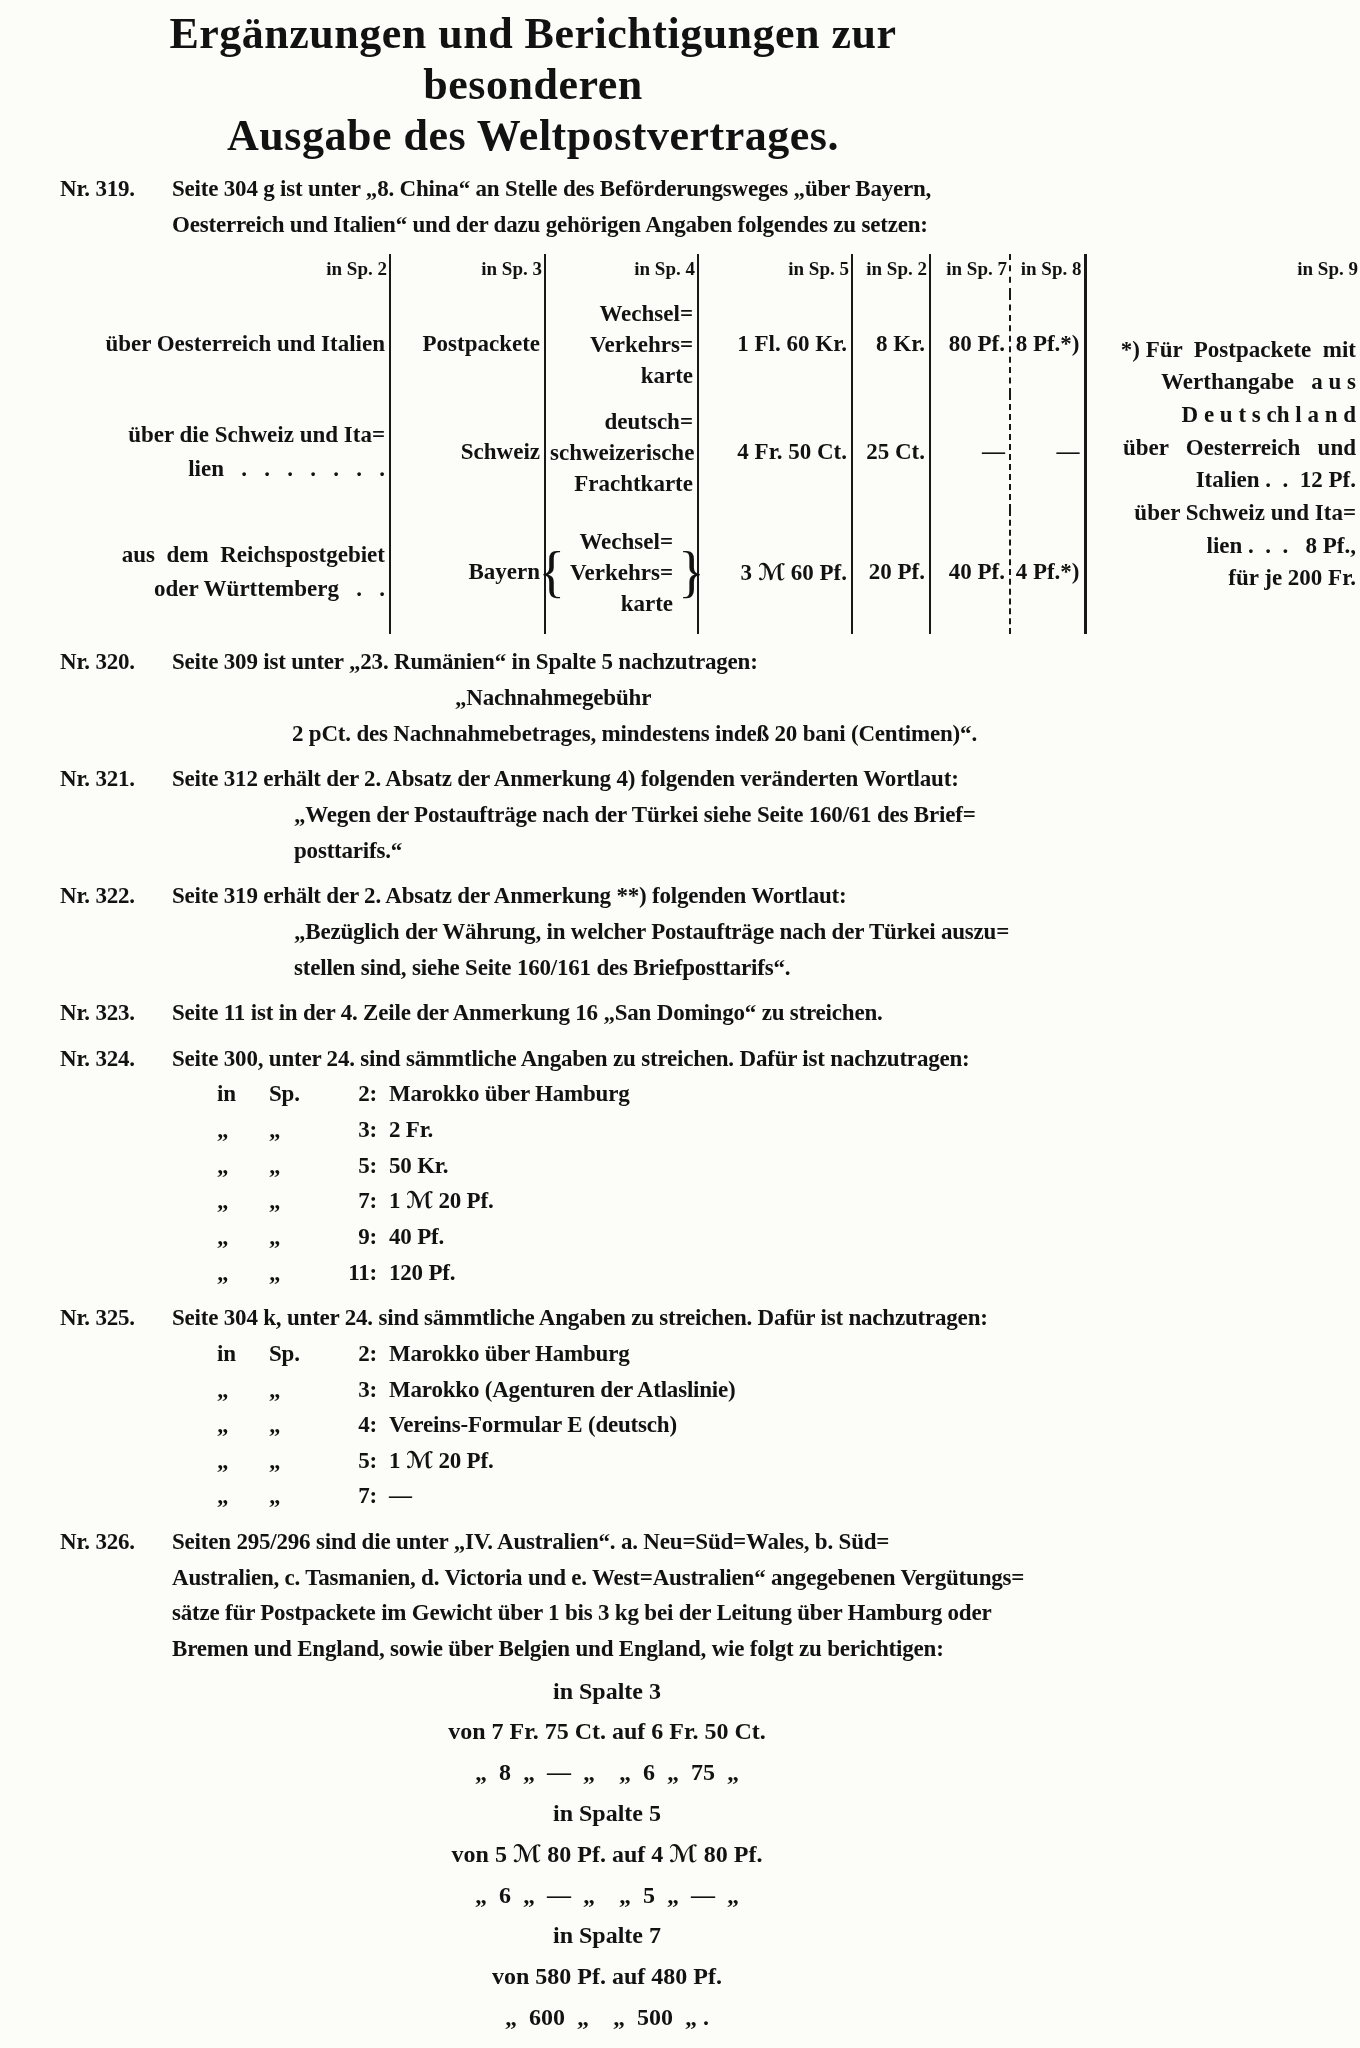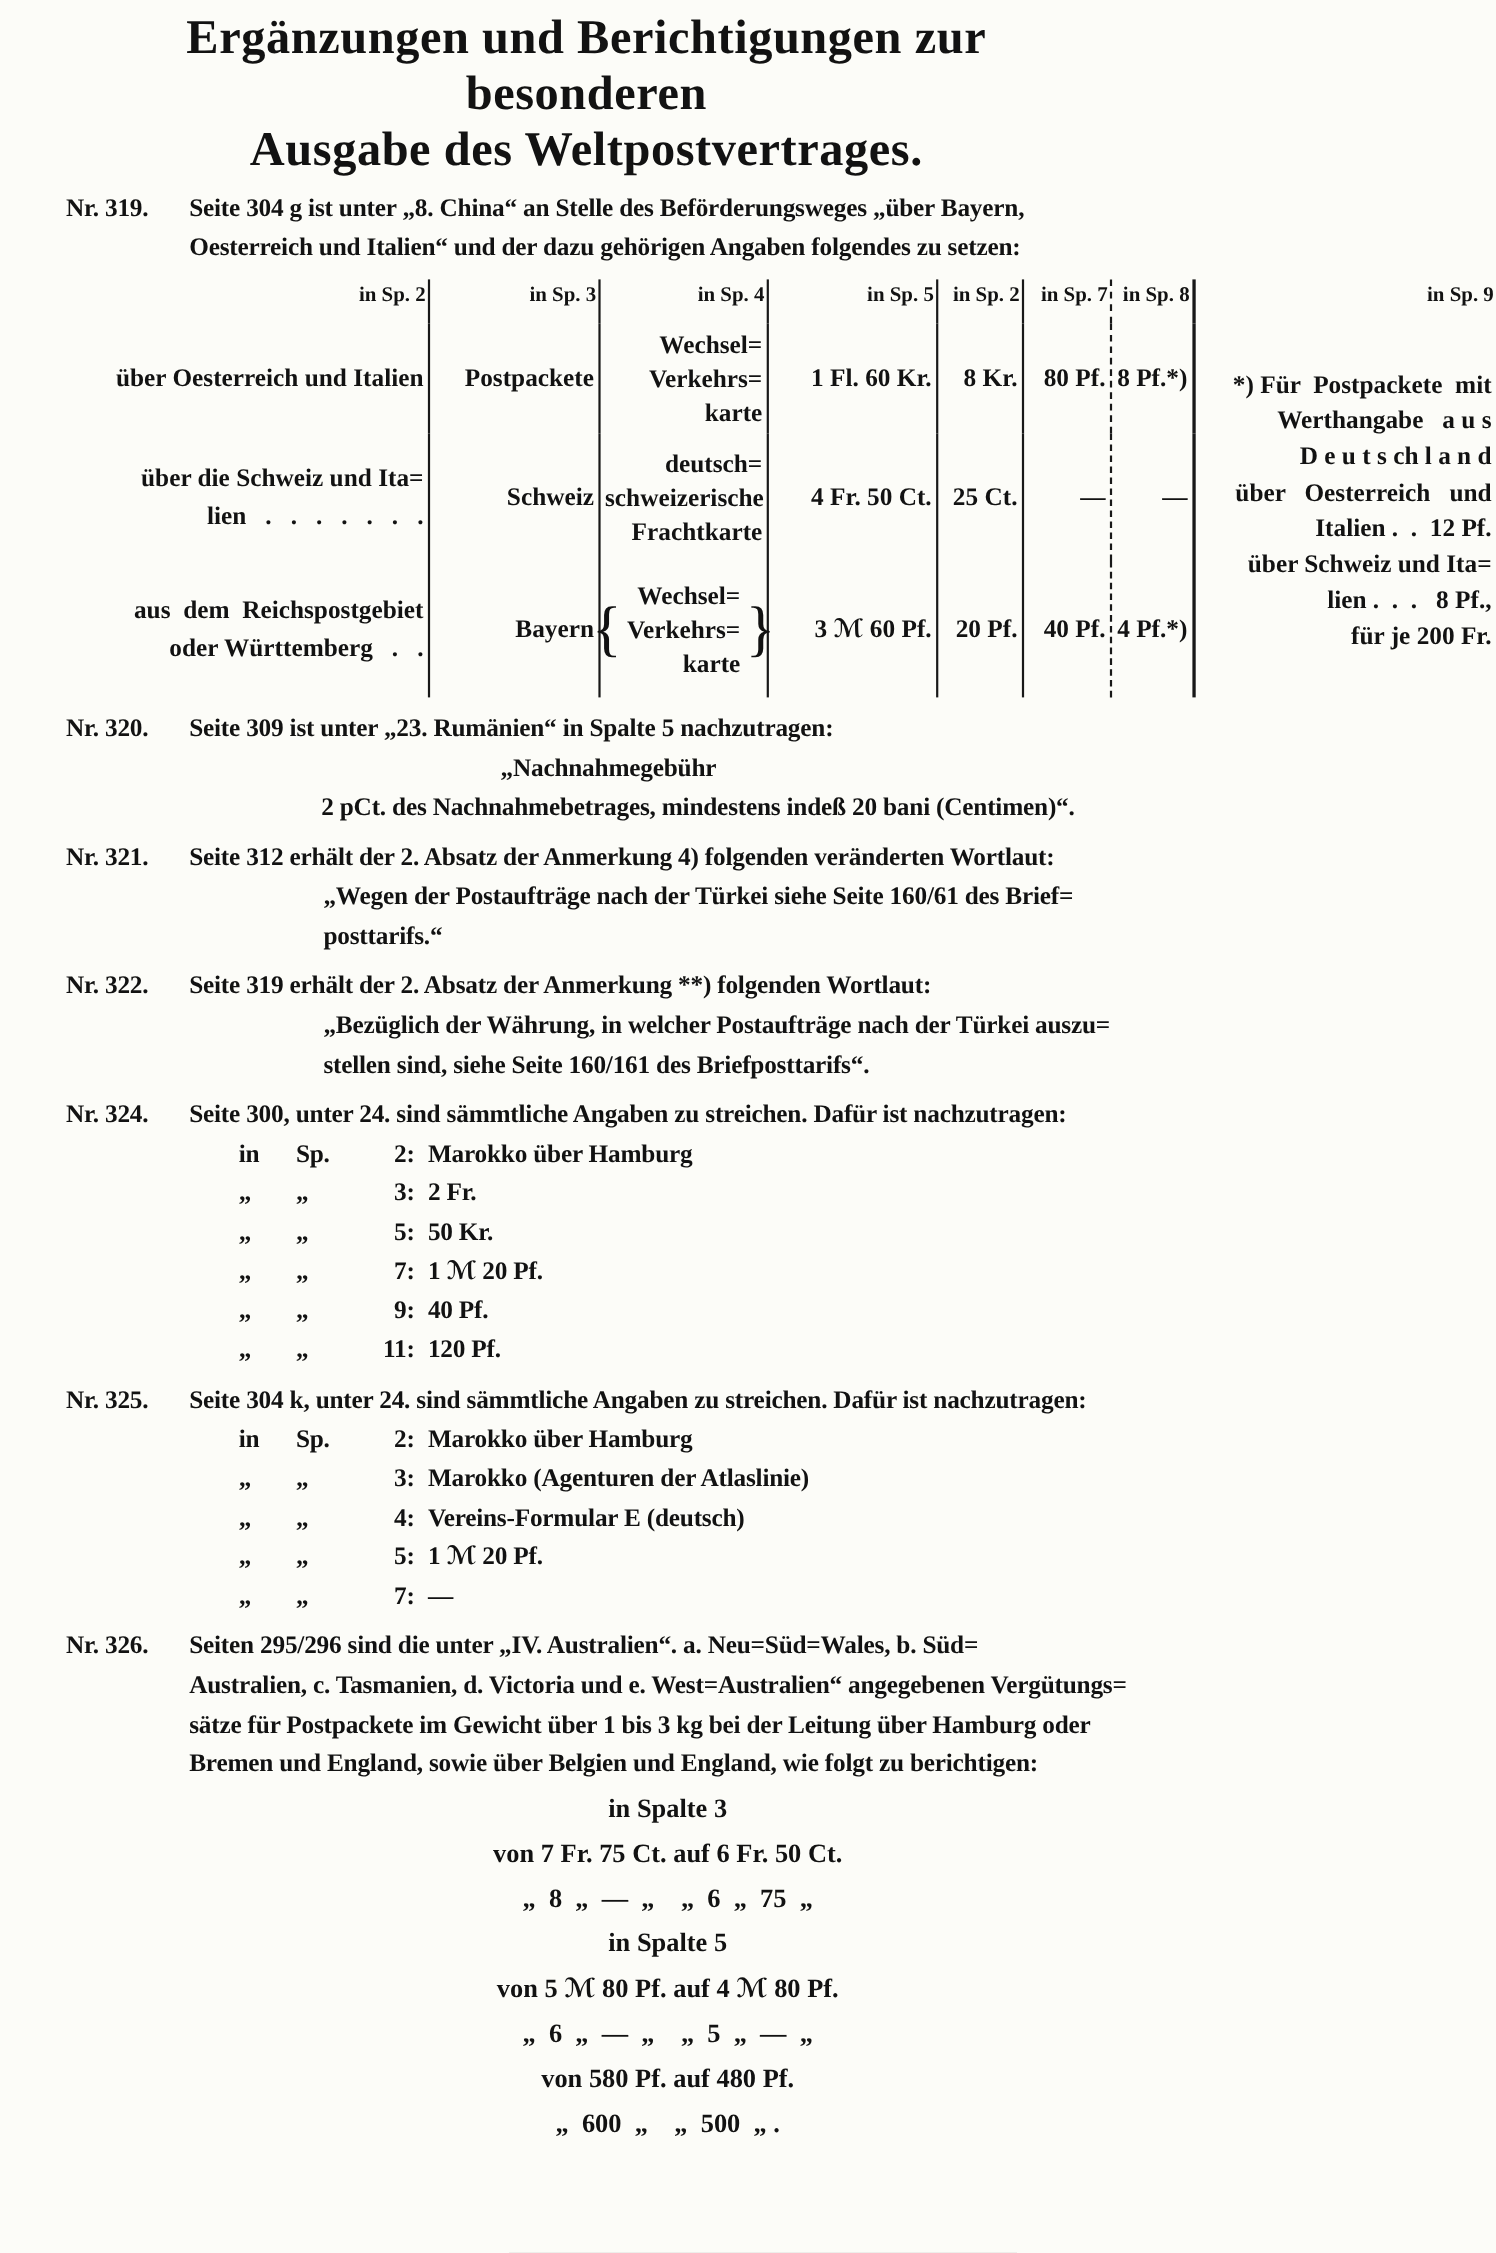--- a/index.html
+++ b/index.html
@@ -165,20 +165,24 @@
 
   <div class="entry">
     <div class="label">Nr. 322.</div>
     <div class="body">
       <div>Seite 319 erhält der 2. Absatz der Anmerkung **) folgenden Wortlaut:</div>
       <div class="quote">„Bezüglich der Währung, in welcher Postaufträge nach der Türkei auszu=
 stellen sind, siehe Seite 160/161 des Briefposttarifs“.</div>
     </div>
   </div>
 
+  <div class="entry">
+    <div class="label">Nr. 323.</div>
+    <div class="body">Seite 11 ist in der 4. Zeile der Anmerkung 16 „San Domingo“ zu streichen.</div>
+  </div>
 
   <div class="entry">
     <div class="label">Nr. 324.</div>
     <div class="body">
       <div>Seite 300, unter 24. sind sämmtliche Angaben zu streichen.  Dafür ist nachzutragen:</div>
       <div class="lrow">
         <span class="lc1">in</span>
         <span class="lc2">Sp.</span>
         <span class="lnum">2:</span>
         <span>Marokko über Hamburg</span>
@@ -260,19 +264,20 @@
 Australien, c. Tasmanien, d. Victoria und e. West=Australien“ angegebenen Vergütungs=
 sätze für Postpackete im Gewicht über 1 bis 3 kg bei der Leitung über Hamburg oder
 Bremen und England, sowie über Belgien und England, wie folgt zu berichtigen:</div>
       <div class="spalte">
         <div class="sp-head">in Spalte 3</div>
         <div class="sp-line">von 7 Fr. 75 Ct. auf 6 Fr. 50 Ct.</div>
         <div class="sp-line">„  8  „  —  „    „  6  „  75  „</div>
         <div class="sp-head">in Spalte 5</div>
         <div class="sp-line">von 5 ℳ 80 Pf. auf 4 ℳ 80 Pf.</div>
         <div class="sp-line">„  6  „  —  „    „  5  „  —  „</div>
+        <div class="sp-head">in Spalte 7</div>
         <div class="sp-line">von 580 Pf. auf 480 Pf.</div>
         <div class="sp-line">„  600  „    „  500  „ .</div>
       </div>
     </div>
   </div>
 
 </div>
 
 </body></html>

